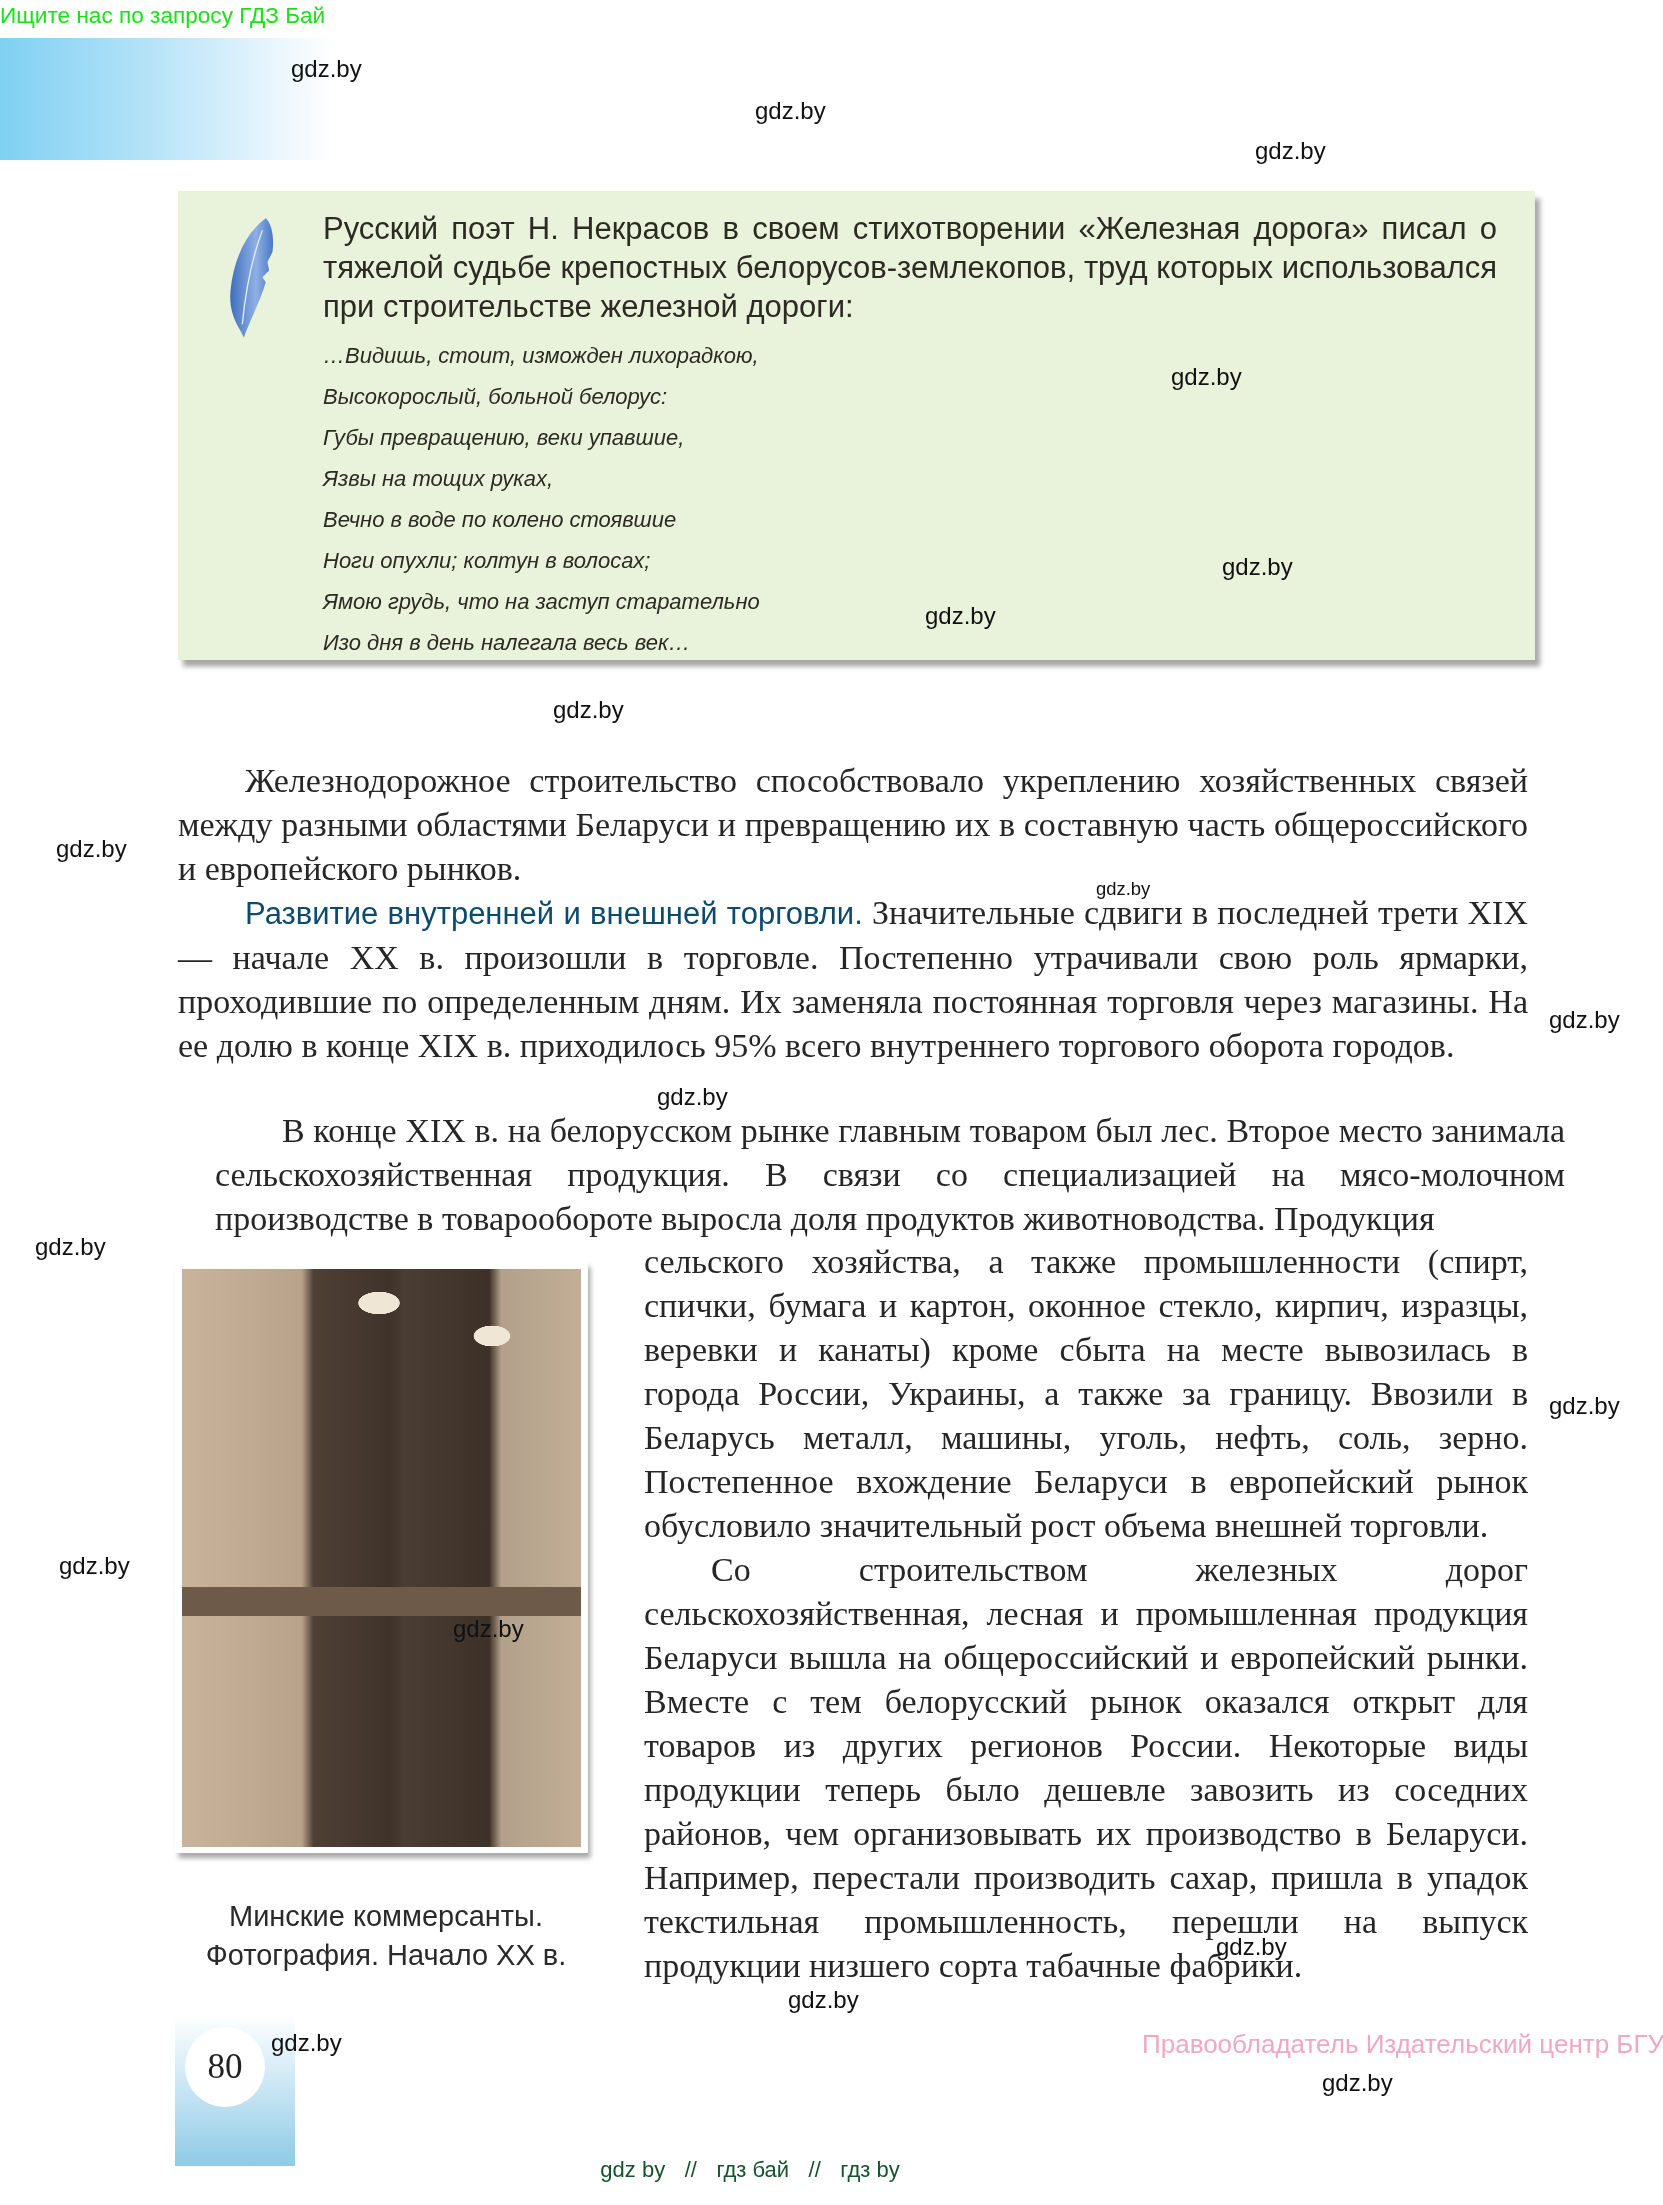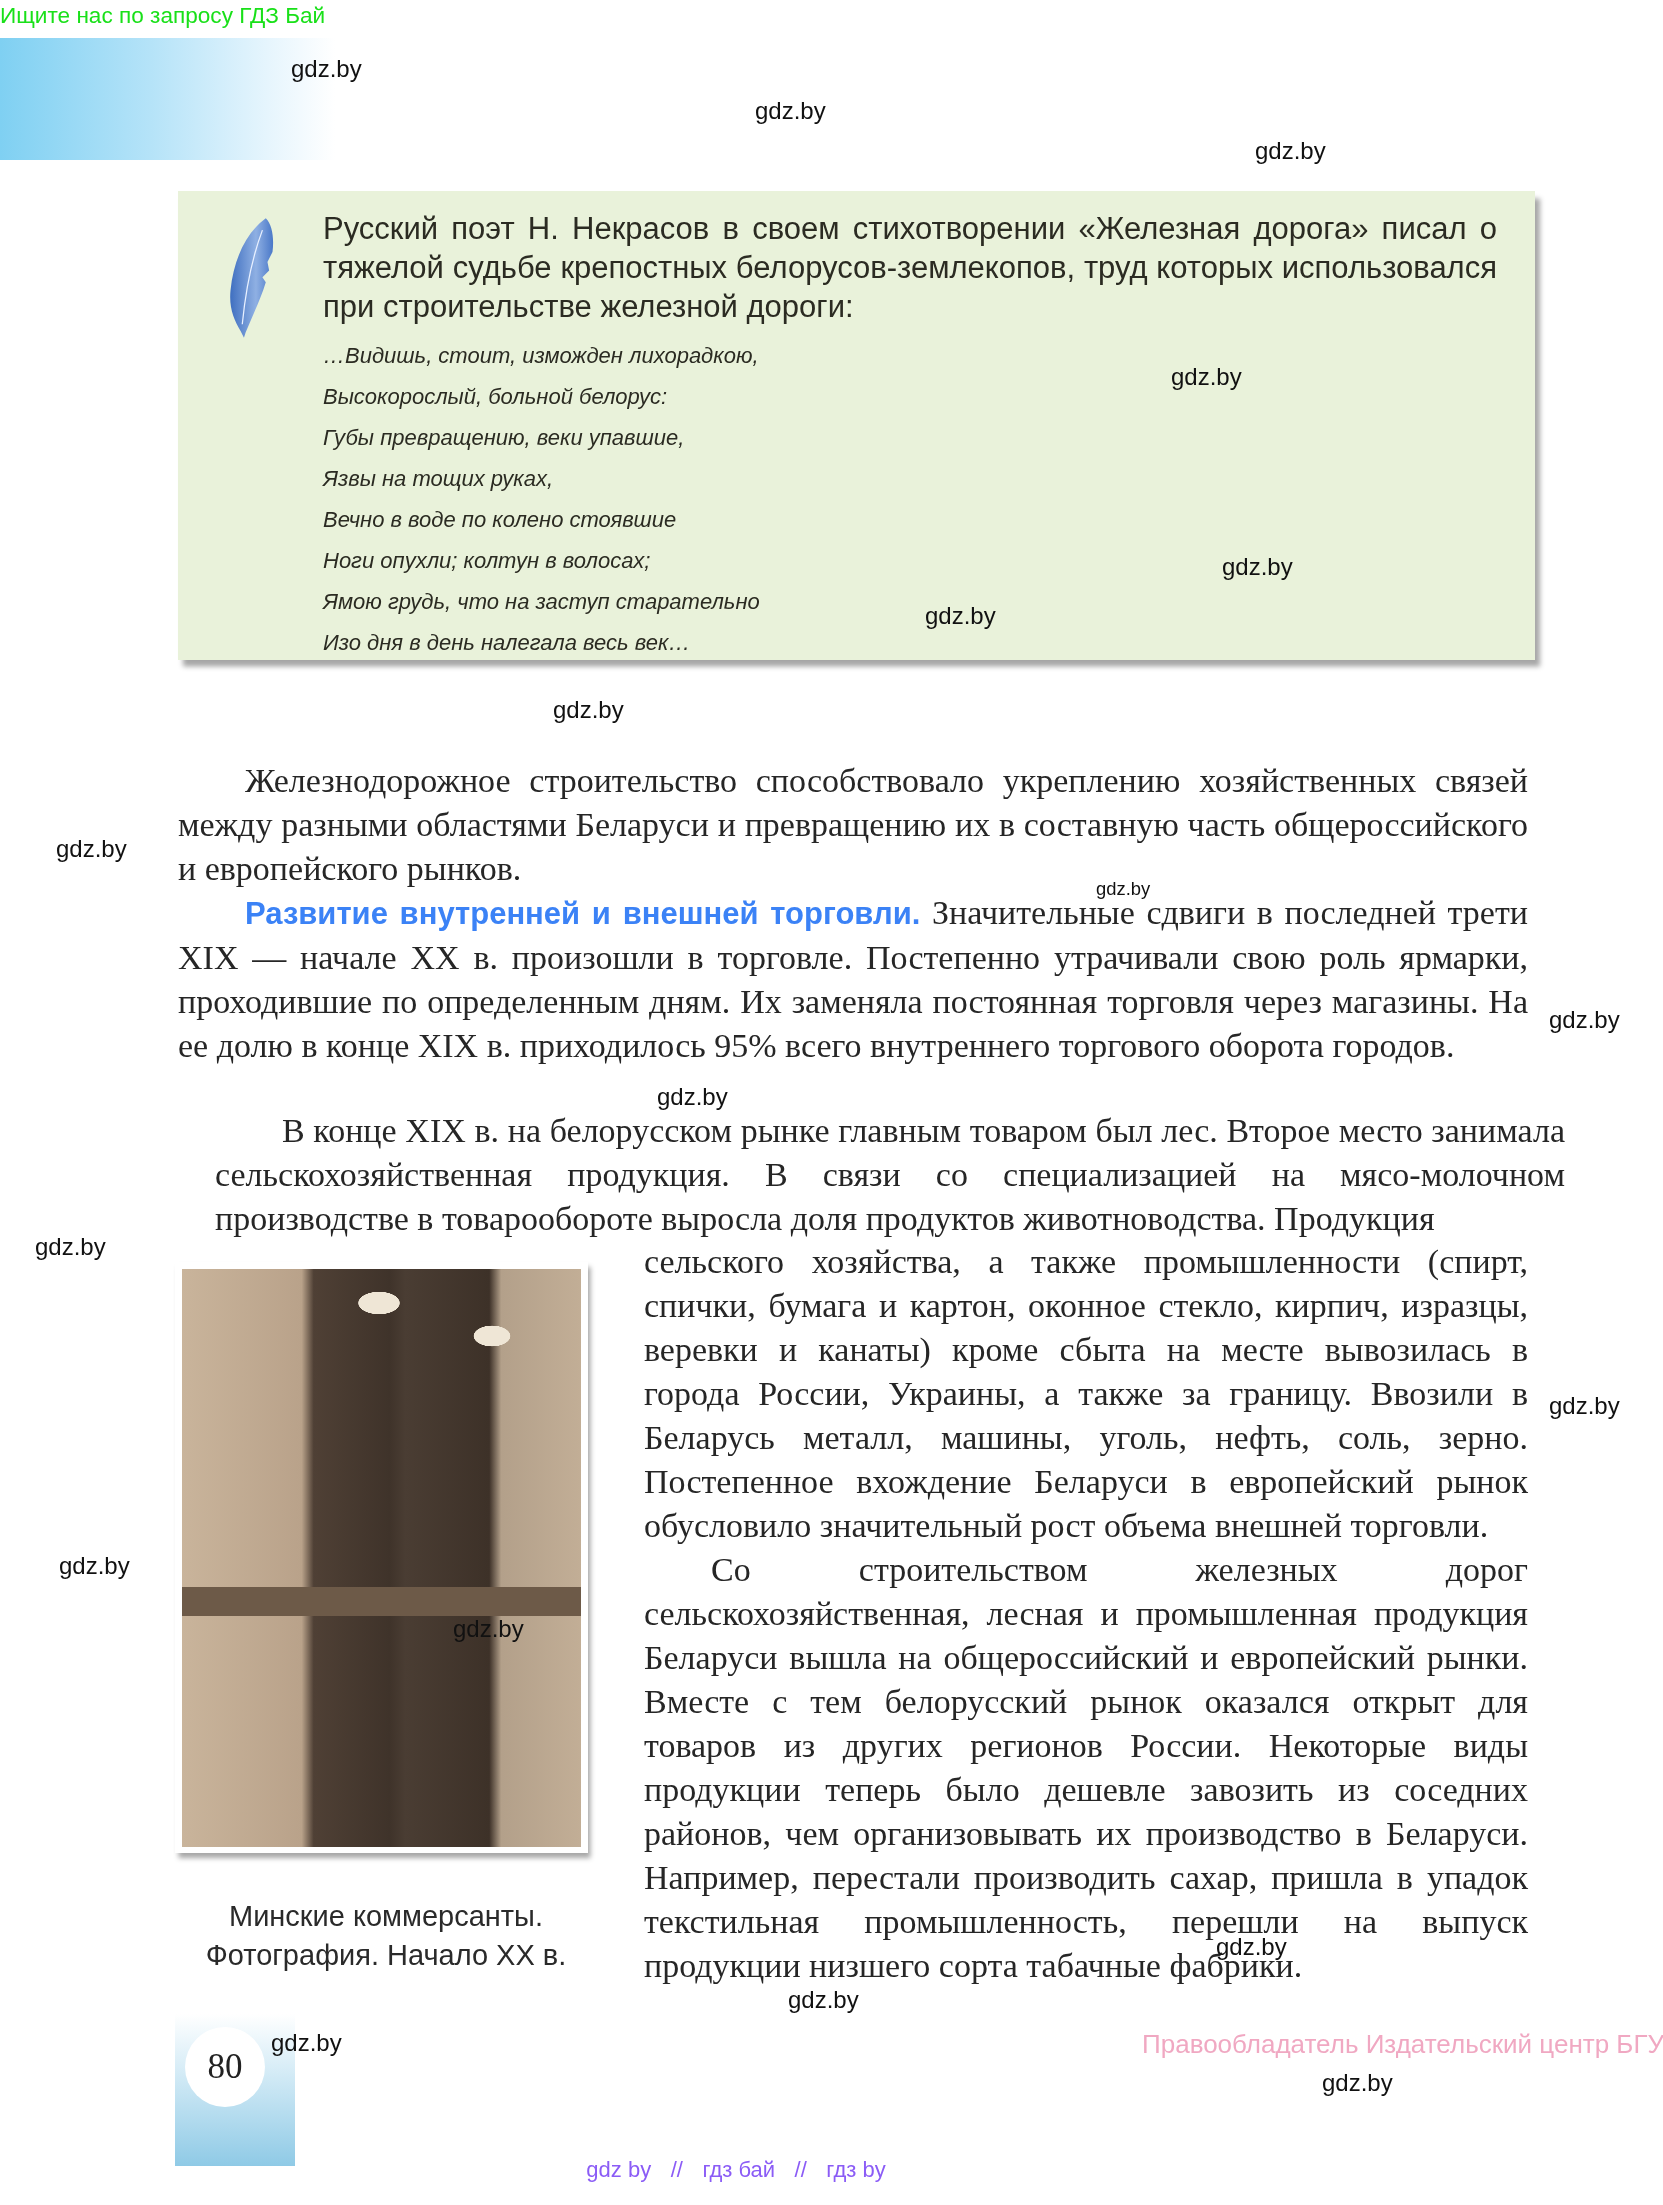--- a/index.html
+++ b/index.html
@@ -14,34 +14,34 @@
   .feather { left:44px; top:23.5px; width:59px; height:126px; }
   .callout-intro { left:145px; top:18.4px; width:1174px; font-family:"Liberation Sans", sans-serif; font-size:31px; line-height:39px; color:#2b2b22; text-align:justify; }
   .poem { left:145px; top:144px; width:839px; font-family:"Liberation Sans", sans-serif; font-style:italic; font-size:22px; line-height:41px; color:#2b2b22; }
   .poem div { white-space:nowrap; }
 
   .body-text { font-size:34px; line-height:44px; text-align:justify; color:#262626; }
   .p1 { left:178px; top:759px; width:1350px; }
   .p2 { left:178px; top:891px; width:1350px; }
   .p3 { left:178px; top:1109px; width:1350px;margin-left:37px; }
   .indent { text-indent:67px; }
-  .heading-inline { font-family:"Liberation Sans", sans-serif; font-weight:bold; color:#3b82f6; font-size:31px; }
+  .heading-inline { font-family:"Liberation Sans", sans-serif; font-weight:normal; color:#0c4a6e; font-size:31px; }
   .col-text { left:644px; top:1240px; width:884px; }
   .photo-frame { left:175px; top:1262px; width:413px; height:591px; background:#fff; box-shadow:3.4px 5px 5px rgba(0,0,0,0.35); }
   .photo { position:absolute; left:6.7px; top:6.7px; width:399px; height:578px; background:
       radial-gradient(ellipse 34px 18.4px at 197px 34px, #efe6d6 60%, transparent 62%),
       radial-gradient(ellipse 30px 17px at 310px 67px, #efe6d6 60%, transparent 62%),
       linear-gradient(180deg, transparent 0%, transparent 55%, #6d5a48 55%, #6d5a48 60%, transparent 60%),
       linear-gradient(90deg, #c9b49b 0%, #b9a28a 30%, #4f4035 33%, #3f332a 52%, #4a3d33 56%, #3d3128 77%, #b3a08a 80%, #c2ae96 100%);
   }
   .photo-caption { left:168px; top:1897px; width:436px; text-align:center; font-family:"Liberation Sans", sans-serif; font-size:29px; line-height:39px; color:#2a2a2a; }
   .page-tab { left:175px; top:2014px; width:120px; height:152px; background:linear-gradient(180deg, #ffffff 0%, #d8edf7 35%, #8fcae6 100%); }
   .page-circle { position:absolute; left:10px; top:13.4px; width:80px; height:80px; border-radius:50%; background:#fff; text-align:center; line-height:80px; font-size:35px; color:#222; font-family:"Liberation Serif", serif; }
   .rights { left:0; width:1664px; top:2029px; text-align:right; font-family:"Liberation Sans", sans-serif; font-size:26px; color:#f0a8c2; }
-  .footer-links { left:0; width:1472px; top:2157px; text-align:center; font-family:"Liberation Sans", sans-serif; font-size:22px; color:#8b5cf6; }
+  .footer-links { left:14px; width:1472px; top:2157px; text-align:center; font-family:"Liberation Sans", sans-serif; font-size:22px; color:#14532d; }
   .footer-links span { margin:0 6.7px; }
 </style>
 </head>
 <body>
 
 <div class="abs top-gradient"></div>
 <div class="abs header-text">Ищите нас по запросу ГДЗ Бай</div>
 
 <div class="abs callout">
   <svg class="abs feather" viewBox="0 0 70 150">

